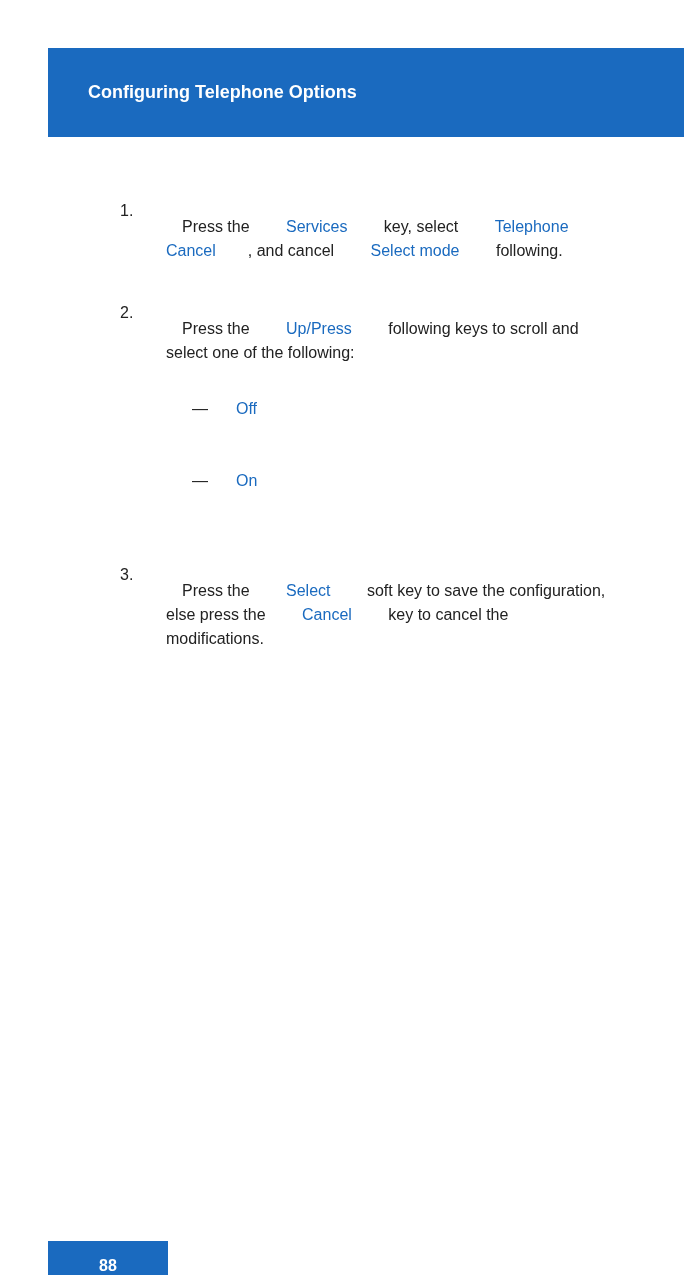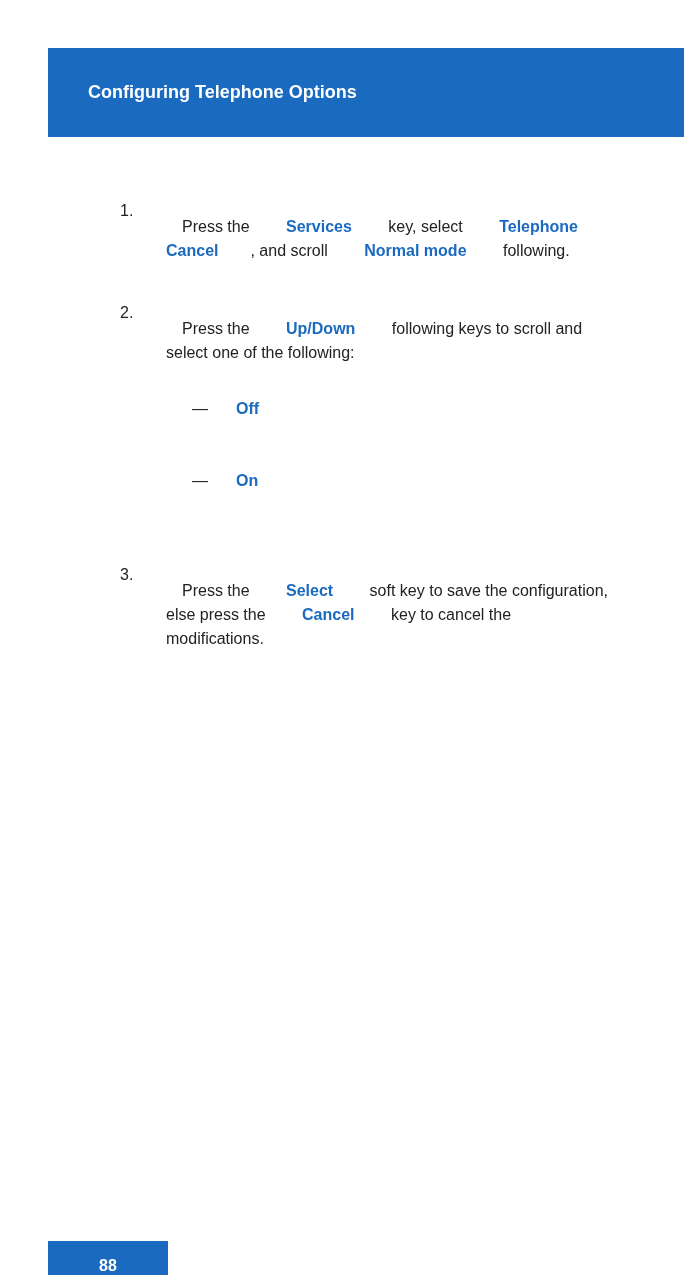--- a/index.html
+++ b/index.html
@@ -59,21 +59,21 @@
       padding-top: 0;
       flex-shrink: 0;
     }
 
     .li-content {
       flex: 1;
     }
 
     .blue-link {
       color: #1a6abf;
-      font-weight: bold;
+      font-weight: normal;
     }
 
     .sub-list {
       list-style: none;
       margin-top: 10px;
       margin-left: 10px;
     }
 
     .sub-list li {
       display: flex;
@@ -111,27 +111,27 @@
 
 <div class="header">
   <span class="header-title">Configuring Telephone Options</span>
 </div>
 
 <div class="content">
   <ol>
 
     <li>
       <div class="li-content">
-        <span>Press the </span><span class="blue-link">Services</span><span> key, select </span><span class="blue-link">Telephone Cancel</span><span>, and scroll </span><span class="blue-link">Normal mode</span><span> following.</span>
+        <span>Press the </span><span class="blue-link">Services</span><span> key, select </span><span class="blue-link">Telephone Cancel</span><span>, and cancel </span><span class="blue-link">Select mode</span><span> following.</span>
       </div>
     </li>
 
     <li>
       <div class="li-content">
-        <span>Press the </span><span class="blue-link">Up/Down</span><span> following keys to scroll and select one of the following:</span>
+        <span>Press the </span><span class="blue-link">Up/Press</span><span> following keys to scroll and select one of the following:</span>
         <ul class="sub-list">
           <li>
             <span class="blue-link">Off</span>
           </li>
           <li>
             <span class="blue-link">On</span>
           </li>
         </ul>
       </div>
     </li>

